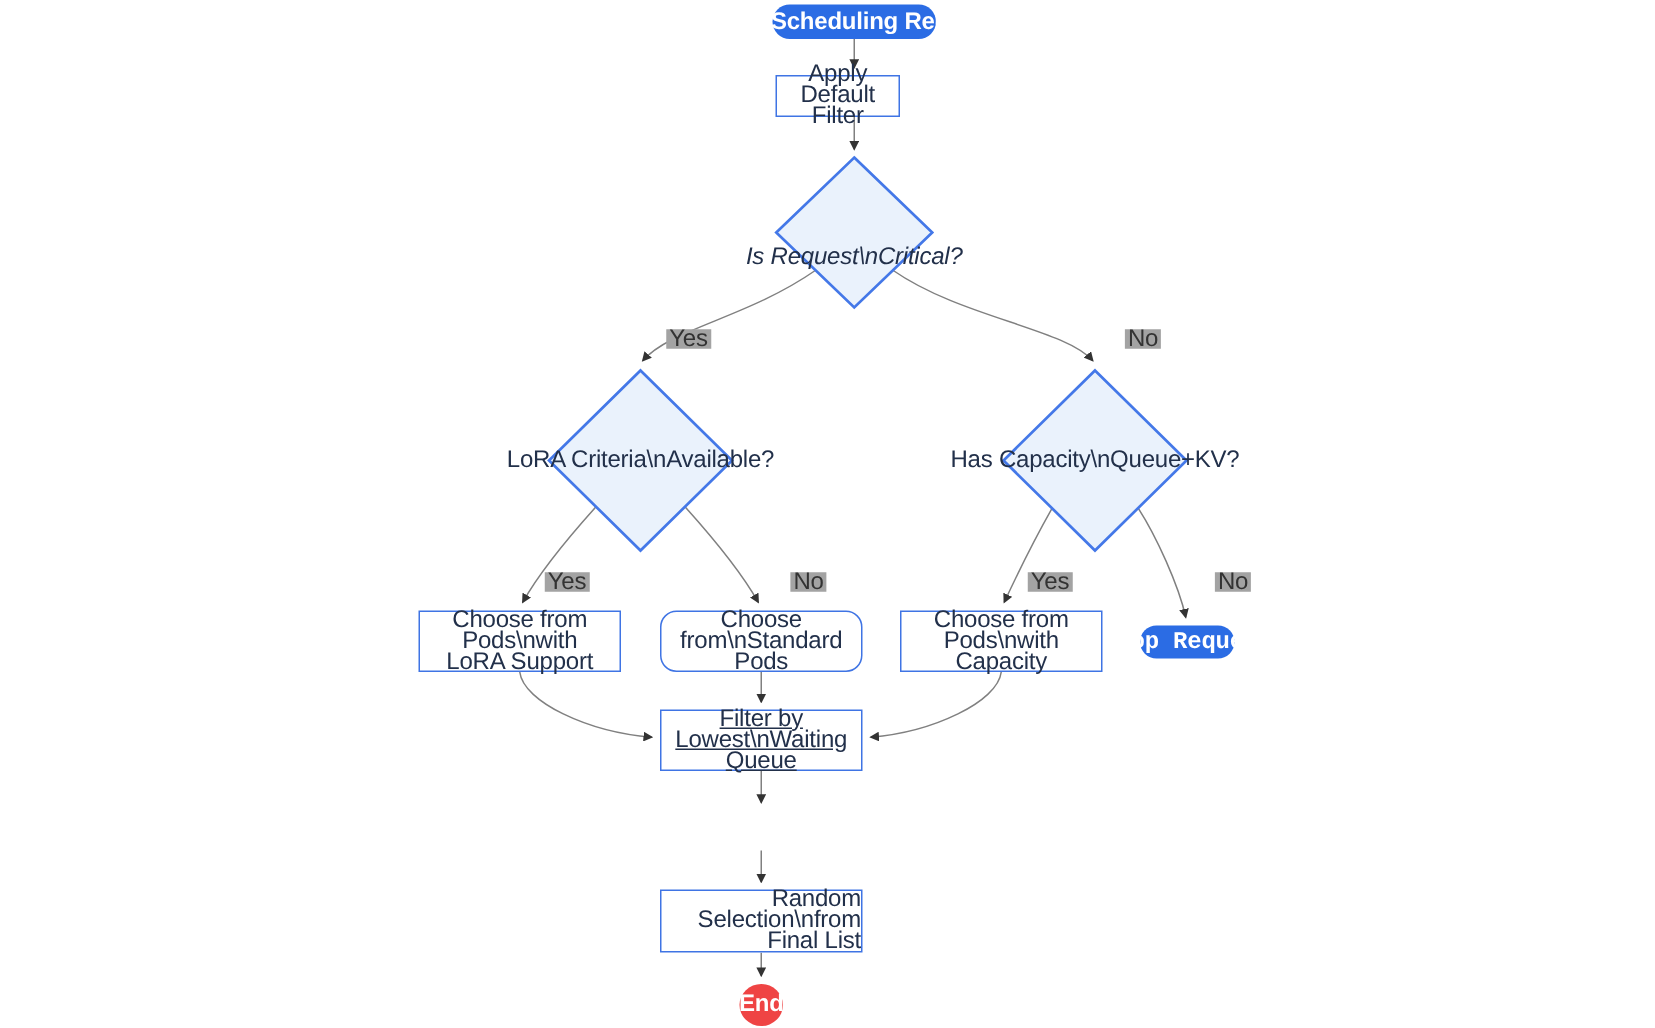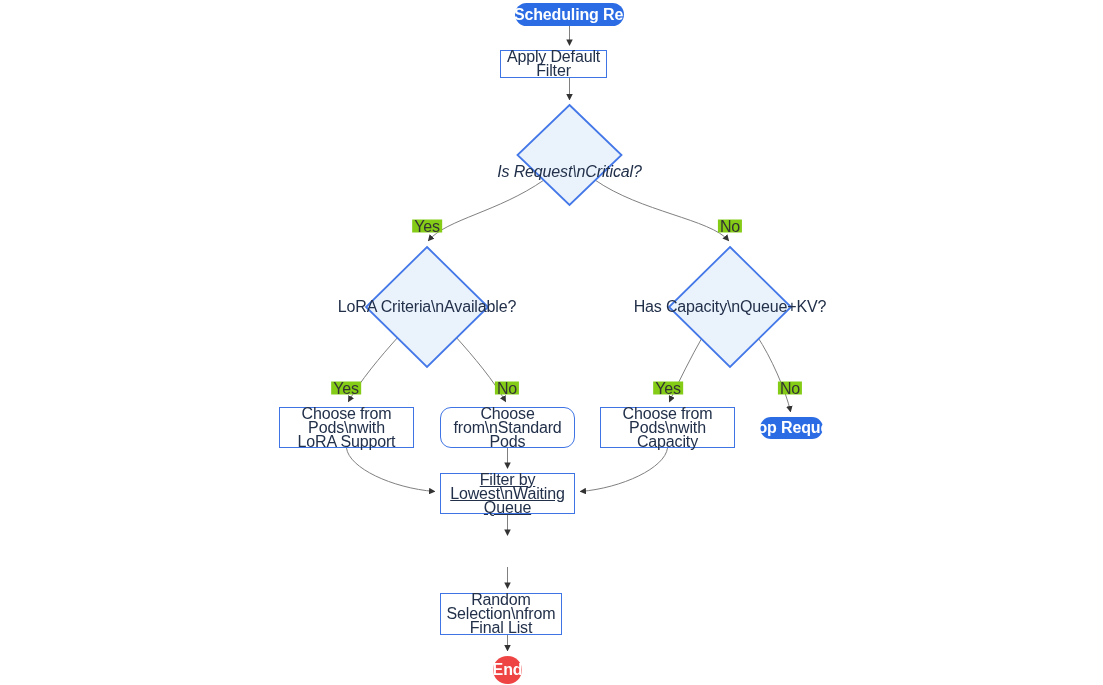--- a/index.html
+++ b/index.html
@@ -15,21 +15,21 @@
   }
   .rect{background:#ffffff;border:1.5px solid #3f74e4;line-height:14px;}
   .pill{background:#2b6ce4;color:#ffffff;border-radius:12px;font-weight:600;white-space:nowrap;}
   .endc{background:#ef4444;color:#ffffff;border-radius:50%;font-weight:700;}
   .dlabel{
     position:absolute;transform:translate(-50%,-50%);
     white-space:nowrap;text-align:center;
   }
   .elabel{
     position:absolute;transform:translate(-50%,-50%);
-    background:#84cc16;color:#333333;padding:0 2px;line-height:13px;white-space:nowrap;
+    background:#a3a3a3;color:#333333;padding:0 2px;line-height:13px;white-space:nowrap;margin-left:32px;
   }
 </style>
 </head>
 <body>
 
 <div class="canvas">
 
   <svg class="edges" viewBox="0 0 1103 685" xmlns="http://www.w3.org/2000/svg">
     <defs>
       <marker id="arrow" viewBox="0 0 10 10" refX="8.5" refY="5" markerWidth="6.5" markerHeight="6.5" orient="auto-start-reverse">
@@ -58,21 +58,21 @@
       <polygon points="569.5,105 621.5,155 569.5,205 517.5,155"></polygon>
       <polygon points="427,247 488,307 427,367 366,307"></polygon>
       <polygon points="730,247 791,307 730,367 669,307"></polygon>
     </g>
   </svg>
 
   <div class="node pill" style="left:515px;top:3px;width:109px;height:23px;">
     <span>Start Scheduling Request</span>
   </div>
 
-  <div class="node rect" style="left:500px;top:50px;width:107px;height:28px;">
+  <div class="node rect" style="left:517px;top:50px;width:83px;height:28px;">
     <span>Apply Default Filter</span>
   </div>
 
   <div class="dlabel" style="left:569.5px;top:172px;font-style:italic;">Is Request\nCritical?</div>
   <div class="dlabel" style="left:427px;top:307px;">LoRA Criteria\nAvailable?</div>
   <div class="dlabel" style="left:730px;top:307px;">Has Capacity\nQueue+KV?</div>
 
   <div class="node rect" style="left:279px;top:407px;width:135px;height:41px;">
     <div>
       <div>Choose from Pods\nwith</div>
@@ -87,33 +87,33 @@
     </div>
   </div>
 
   <div class="node rect" style="left:600px;top:407px;width:135px;height:41px;">
     <div>
       <div>Choose from Pods\nwith</div>
       <div>Capacity</div>
     </div>
   </div>
 
-  <div class="node pill" style="left:760px;top:417px;width:63px;height:22px;">
+  <div class="node pill" style="left:760px;top:417px;width:63px;height:22px;font-family:Liberation Mono, monospace;">
     <span>Drop Request</span>
   </div>
 
   <div class="node rect" style="left:440px;top:473px;width:135px;height:41px;text-decoration:underline;">
     <div>
       <div>Filter by Lowest\nWaiting</div>
       <div>Queue</div>
     </div>
   </div>
 
 
-  <div class="node rect" style="left:440px;top:593px;width:122px;height:42px;">
+  <div class="node rect" style="left:440px;top:593px;width:135px;height:42px;text-align:right;">
     <div>
       <div>Random Selection\nfrom</div>
       <div>Final List</div>
     </div>
   </div>
 
   <div class="node endc" style="left:493px;top:656px;width:29px;height:28px;">
     <span>End</span>
   </div>
 

